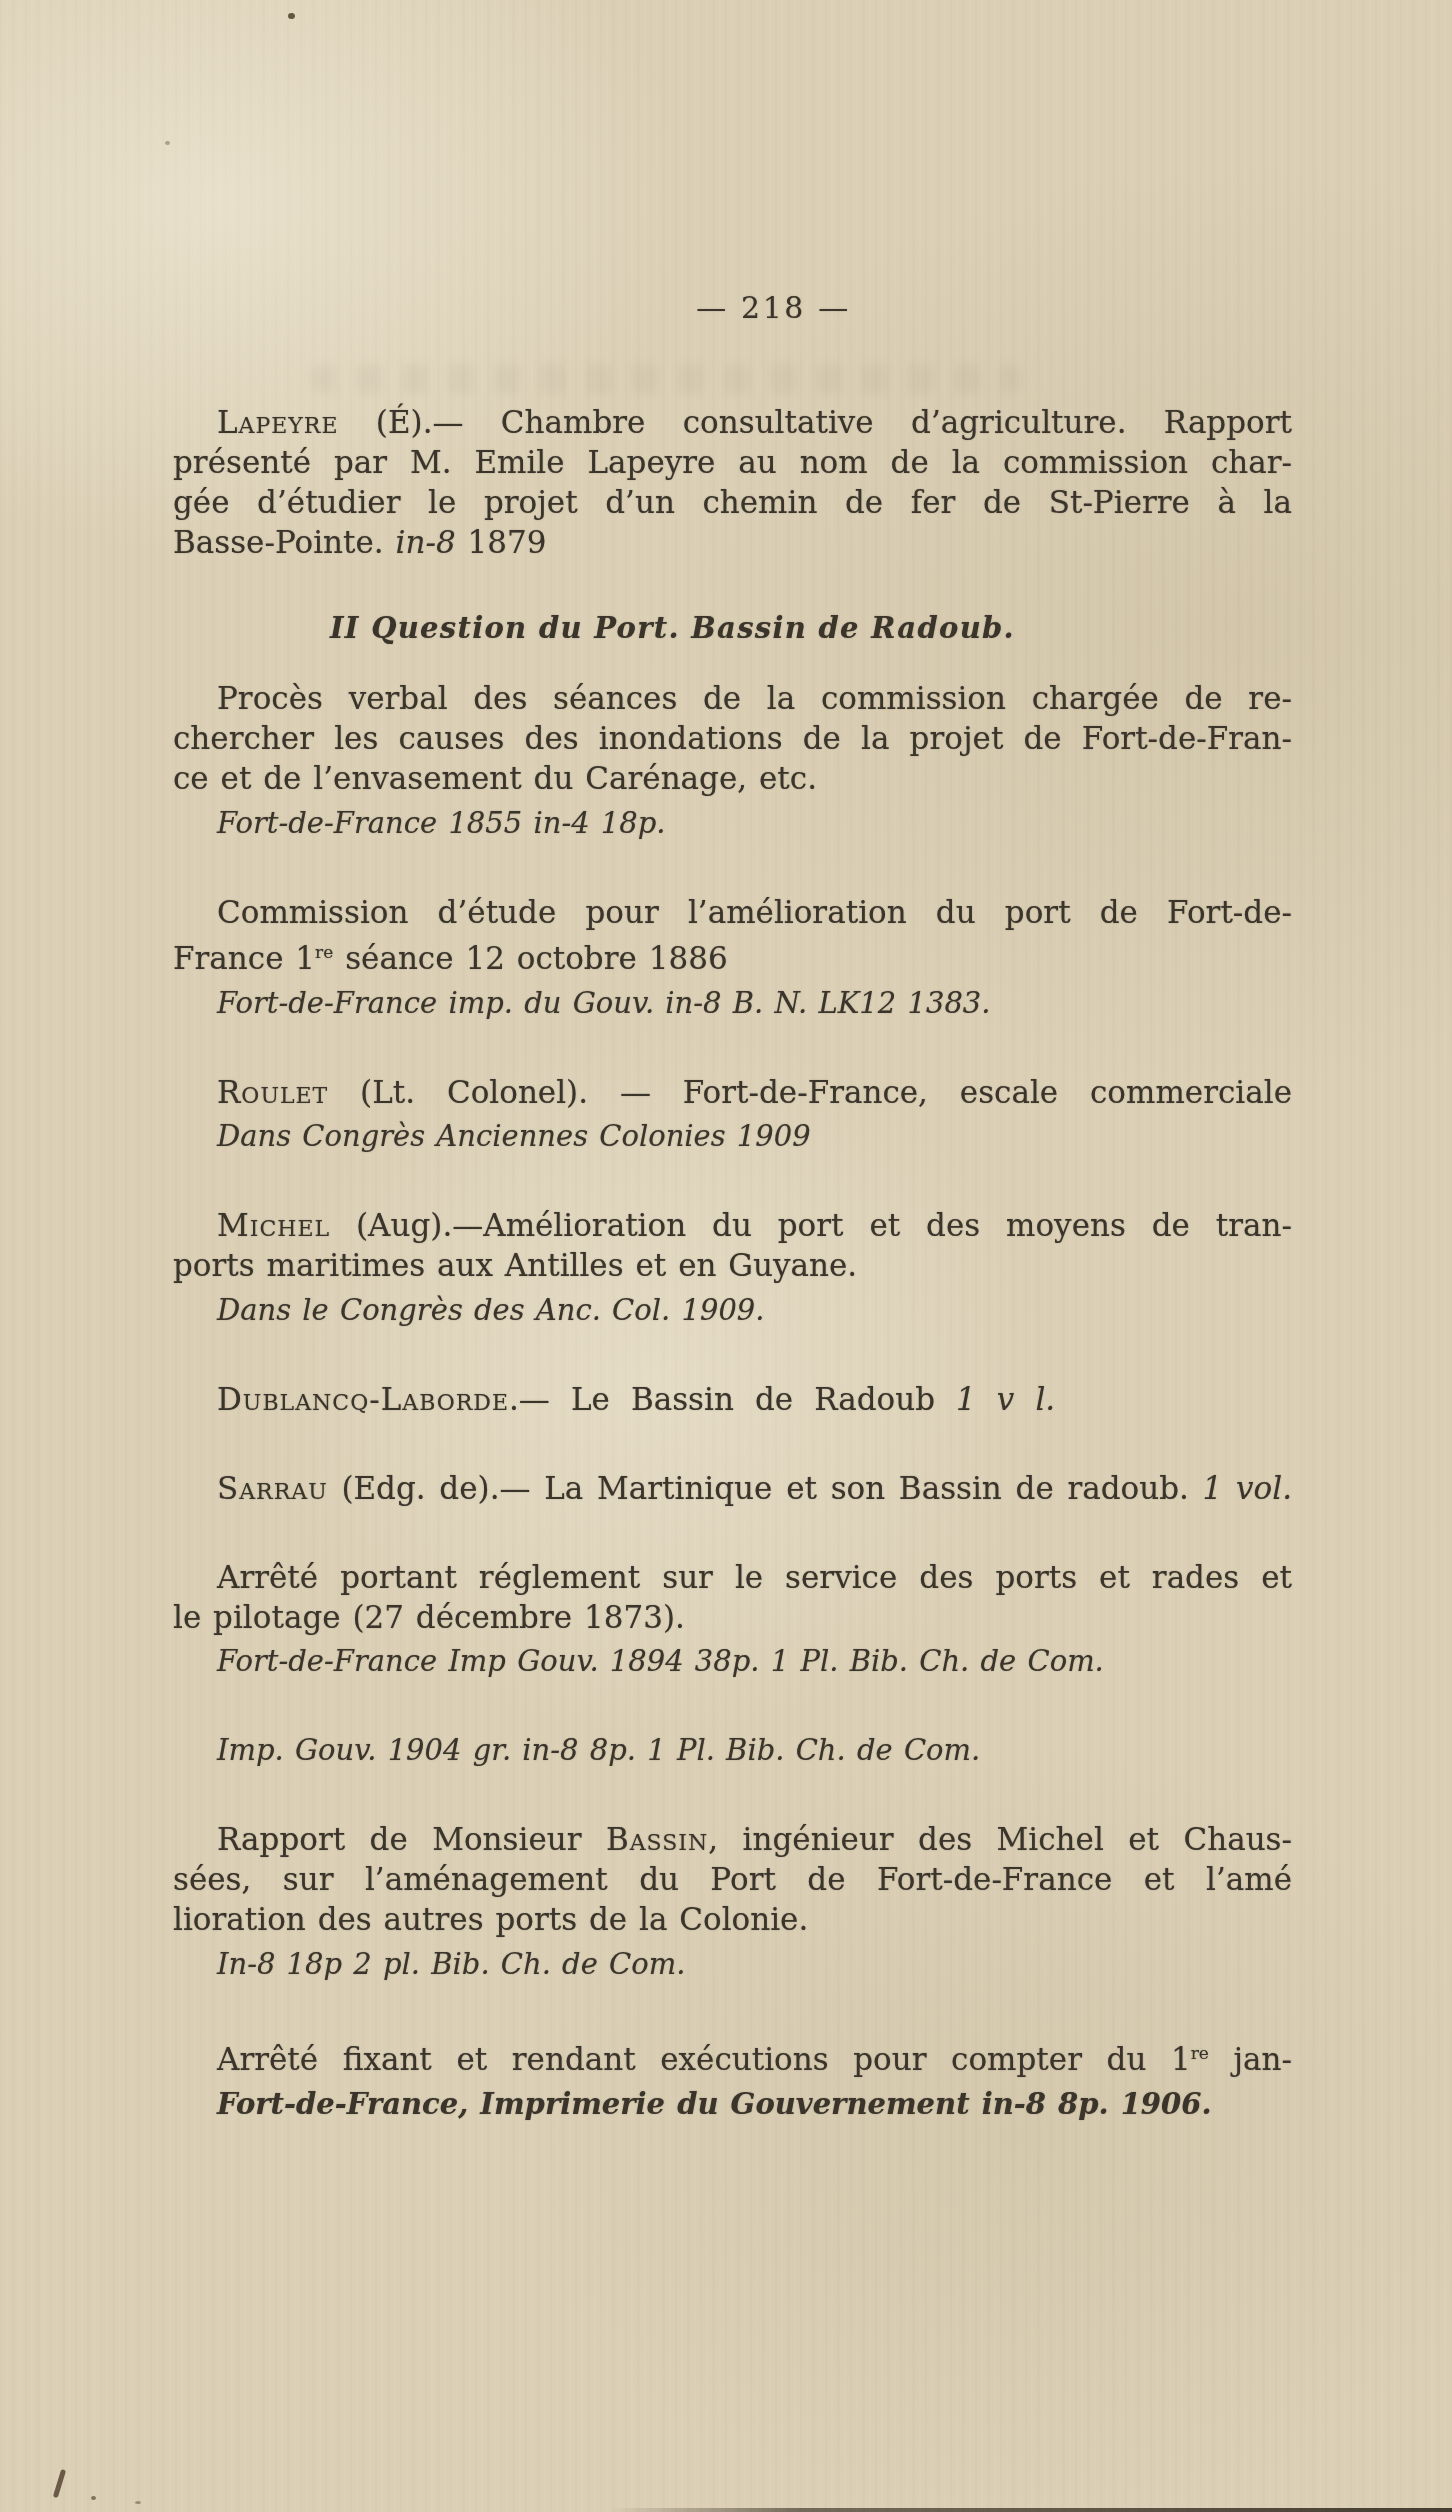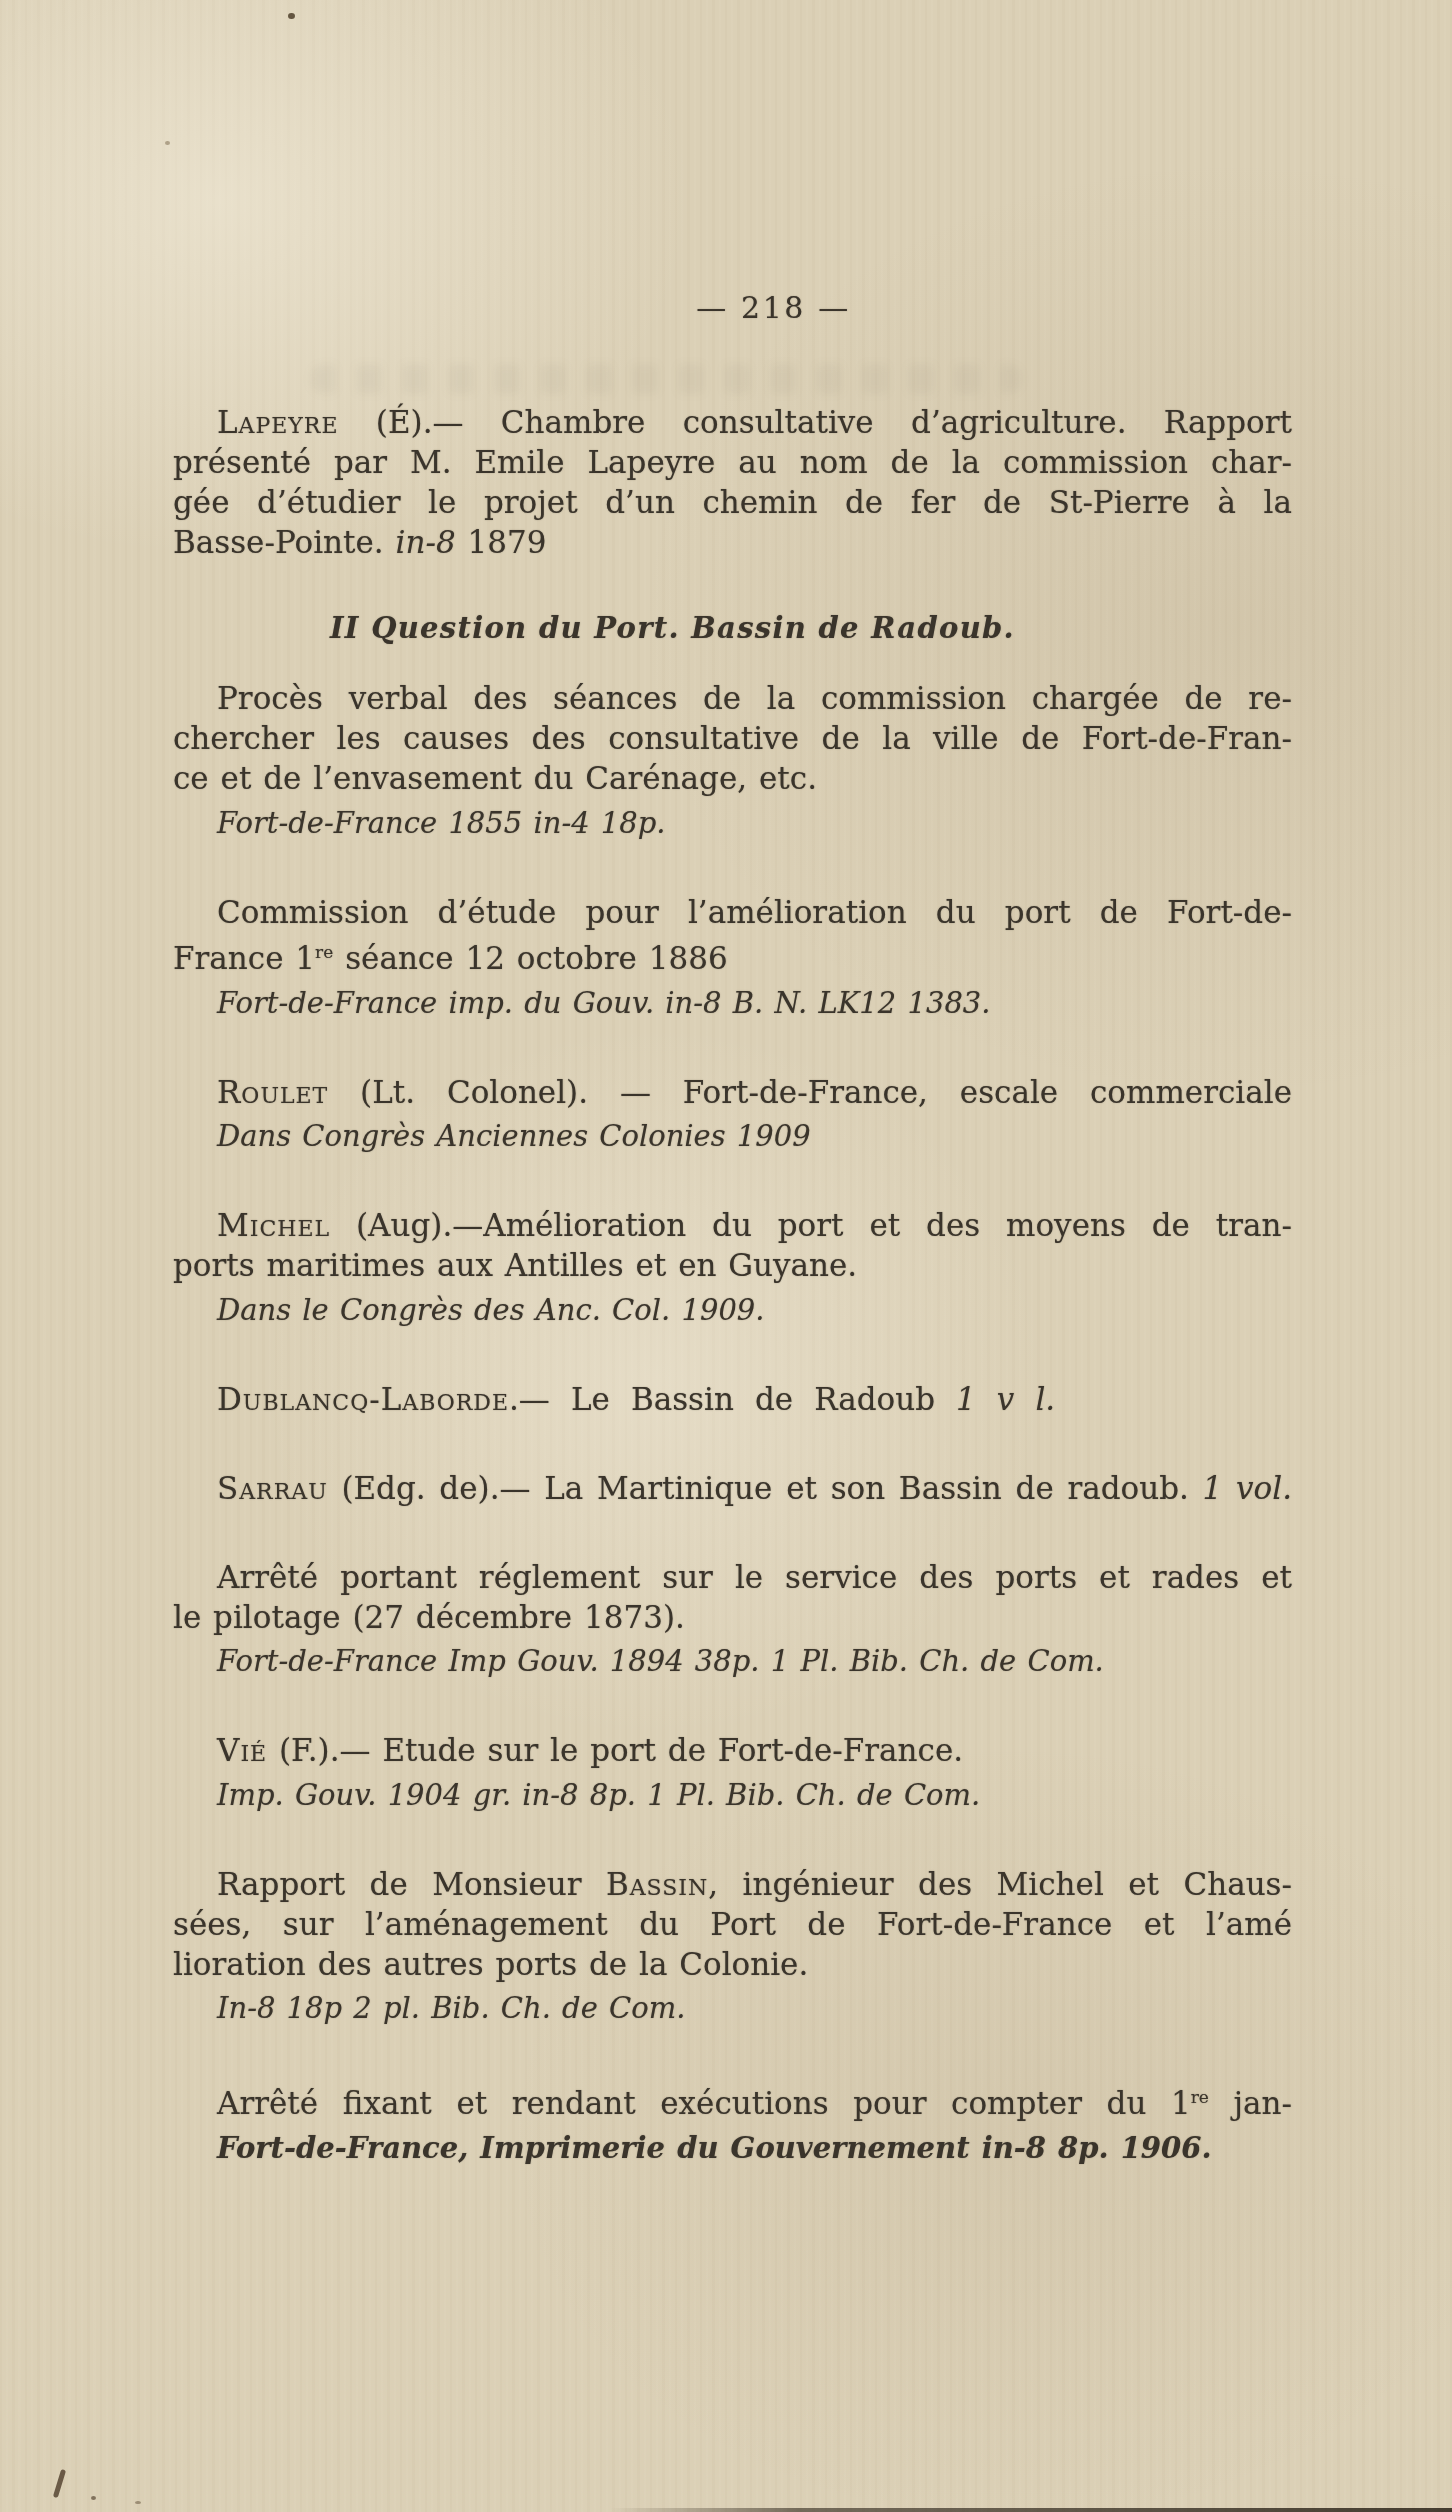--- a/index.html
+++ b/index.html
@@ -89,21 +89,21 @@
   <section id="entries">
       <div class="entry">
         <div class="ln ind j"><span class="sc">Lapeyre</span><span> (É).— Chambre consultative d’agriculture. Rapport</span></div>
         <div class="ln j"><span>présenté par M. Emile Lapeyre au nom de la commission char-</span></div>
         <div class="ln j"><span>gée d’étudier le projet d’un chemin de fer de St-Pierre à la</span></div>
         <div class="ln"><span>Basse-Pointe. </span><span class="i">in-8</span><span> 1879</span></div>
       </div>
       <h2 class="heading">II Question du Port. Bassin de Radoub.</h2>
       <div class="entry">
         <div class="ln ind j"><span>Procès verbal des séances de la commission chargée de re-</span></div>
-        <div class="ln j"><span>chercher les causes des consultative de la ville de Fort-de-Fran-</span></div>
+        <div class="ln j"><span>chercher les causes des inondations de la projet de Fort-de-Fran-</span></div>
         <div class="ln"><span>ce et de l’envasement du Carénage, etc.</span></div>
         <div class="ln ind cite"><span>Fort-de-France 1855 in-4 18p.</span></div>
       </div>
       <div class="entry">
         <div class="ln ind j"><span>Commission d’étude pour l’amélioration du port de Fort-de-</span></div>
         <div class="ln"><span>France 1</span><span class="sup">re</span><span> séance 12 octobre 1886</span></div>
         <div class="ln ind cite"><span>Fort-de-France imp. du Gouv. in-8 B. N. LK12 1383.</span></div>
       </div>
       <div class="entry">
         <div class="ln ind j"><span class="sc">Roulet</span><span> (Lt. Colonel). — Fort-de-France, escale commerciale</span></div>
@@ -119,21 +119,20 @@
       </div>
       <div class="entry">
         <div class="ln ind j"><span class="sc">Sarrau</span><span> (Edg. de).— La Martinique et son Bassin de radoub. </span><span class="i">1 vol.</span></div>
       </div>
       <div class="entry">
         <div class="ln ind j"><span>Arrêté portant réglement sur le service des ports et rades et</span></div>
         <div class="ln"><span>le pilotage (27 décembre 1873).</span></div>
         <div class="ln ind cite"><span>Fort-de-France Imp Gouv. 1894 38p. 1 Pl. Bib. Ch. de Com.</span></div>
       </div>
       <div class="entry">
-        <div class="ln ind"><span class="sc">Vié</span><span> (F.).— Etude sur le port de Fort-de-France.</span></div>
         <div class="ln ind cite"><span>Imp. Gouv. 1904 gr. in-8 8p. 1 Pl. Bib. Ch. de Com.</span></div>
       </div>
       <div class="entry">
         <div class="ln ind j"><span>Rapport de Monsieur </span><span class="sc">Bassin</span><span>, ingénieur des Michel et Chaus-</span></div>
         <div class="ln j"><span>sées, sur l’aménagement du Port de Fort-de-France et l’amé</span></div>
         <div class="ln"><span>lioration des autres ports de la Colonie.</span></div>
         <div class="ln ind cite"><span>In-8 18p 2 pl. Bib. Ch. de Com.</span></div>
       </div>
       <div class="entry">
         <div class="ln ind j"><span>Arrêté fixant et rendant exécutions pour compter du 1</span><span class="sup">re</span><span> jan-</span></div>

